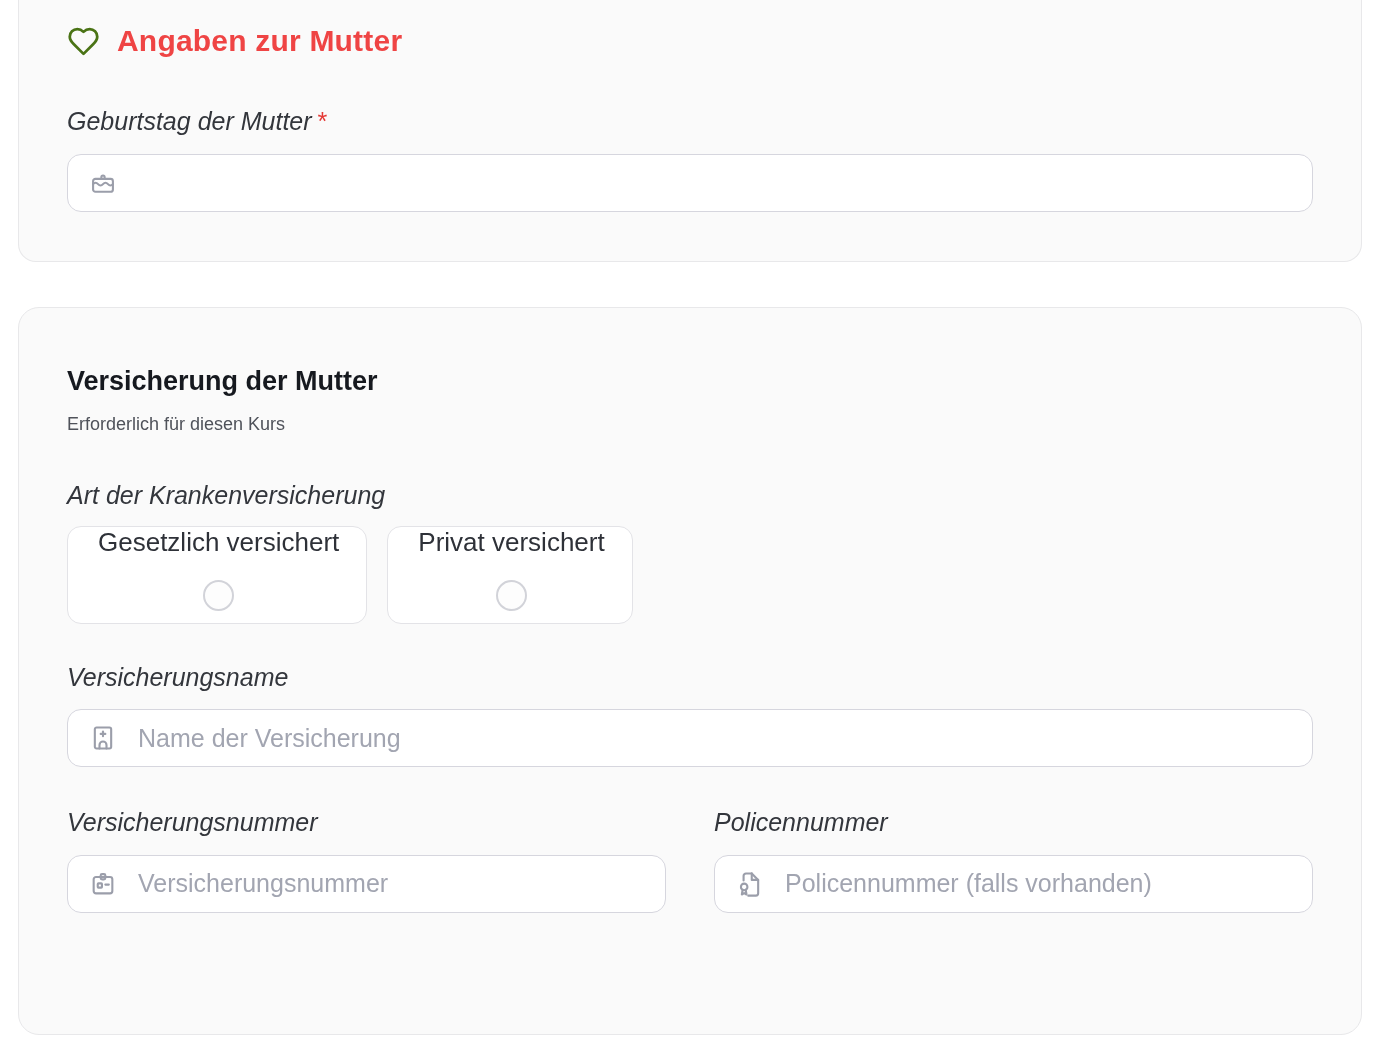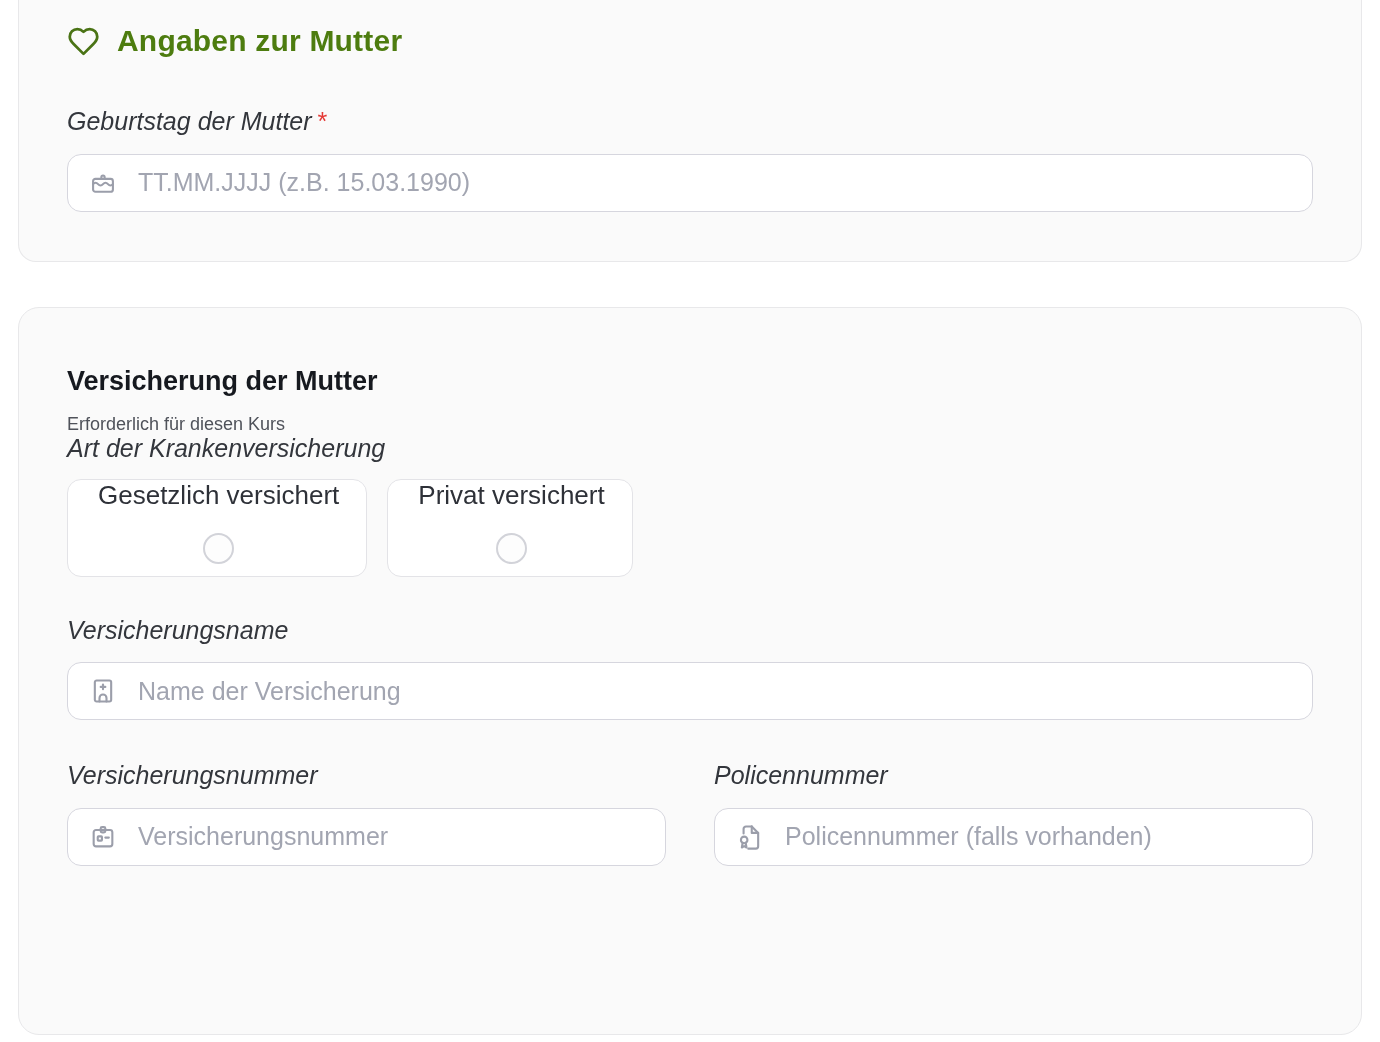--- a/index.html
+++ b/index.html
@@ -39,21 +39,21 @@
   .section-heading {
     display: flex;
     align-items: center;
     gap: 17px;
     margin-top: 24px;
   }
   .section-heading h1 {
     margin: 0;
     font-size: 30px;
     font-weight: bold;
-    color: #4d7c0f;
+    color: #ef4444;
     letter-spacing: 0.2px;
   }
   .heart-icon { width: 33px; height: 33px; flex: 0 0 auto; display: block; }
   .field-label {
     font-size: 25px;
     color: #33363c;
     line-height: 1.1;
     font-style: italic;
   }
   .lbl-birthday { margin-top: 50px; }
@@ -87,21 +87,21 @@
     margin-top: 58px;
     font-size: 27px;
     font-weight: bold;
     color: #16191f;
   }
   .card-subtitle {
     margin-top: 17px;
     font-size: 18px;
     color: #4f525a;
   }
-  .lbl-instype { }
+  .lbl-instype { margin-top: 47px; }
   .options-row {
     margin-top: 16px;
     display: flex;
     gap: 20px;
   }
   .option-card {
     background: #ffffff;
     border: 1.5px solid #e3e3e7;
     border-radius: 14px;
     height: 98px;
@@ -144,21 +144,20 @@
 
   <div class="field-label lbl-birthday">
     <span>Geburtstag der Mutter</span><span class="required">*</span>
   </div>
   <div class="input-box">
     <svg viewBox="0 0 24 24" fill="none" stroke="currentColor" stroke-width="1.8" stroke-linecap="round" stroke-linejoin="round">
       <path d="M10.6 8.5V7a1.4 1.4 0 0 1 2.8 0v1.5"></path>
       <rect x="3.5" y="8.5" width="17" height="11" rx="2"></rect>
       <path d="M3.5 13c1.4-1.6 2.85-1.6 4.25 0s2.85 1.6 4.25 0 2.85-1.6 4.25 0 2.85 1.6 4.25 0"></path>
     </svg>
-    <input type="text" placeholder="TT.MM.JJJJ (z.B. 15.03.1990)" style="">
   </div>
 </section>
 
 <section class="card card-main">
   <h2 class="card-title">Versicherung der Mutter</h2>
   <div class="card-subtitle">Erforderlich für diesen Kurs</div>
 
   <div class="field-label lbl-instype">Art der Krankenversicherung</div>
   <div class="options-row">
     <div class="option-card">

